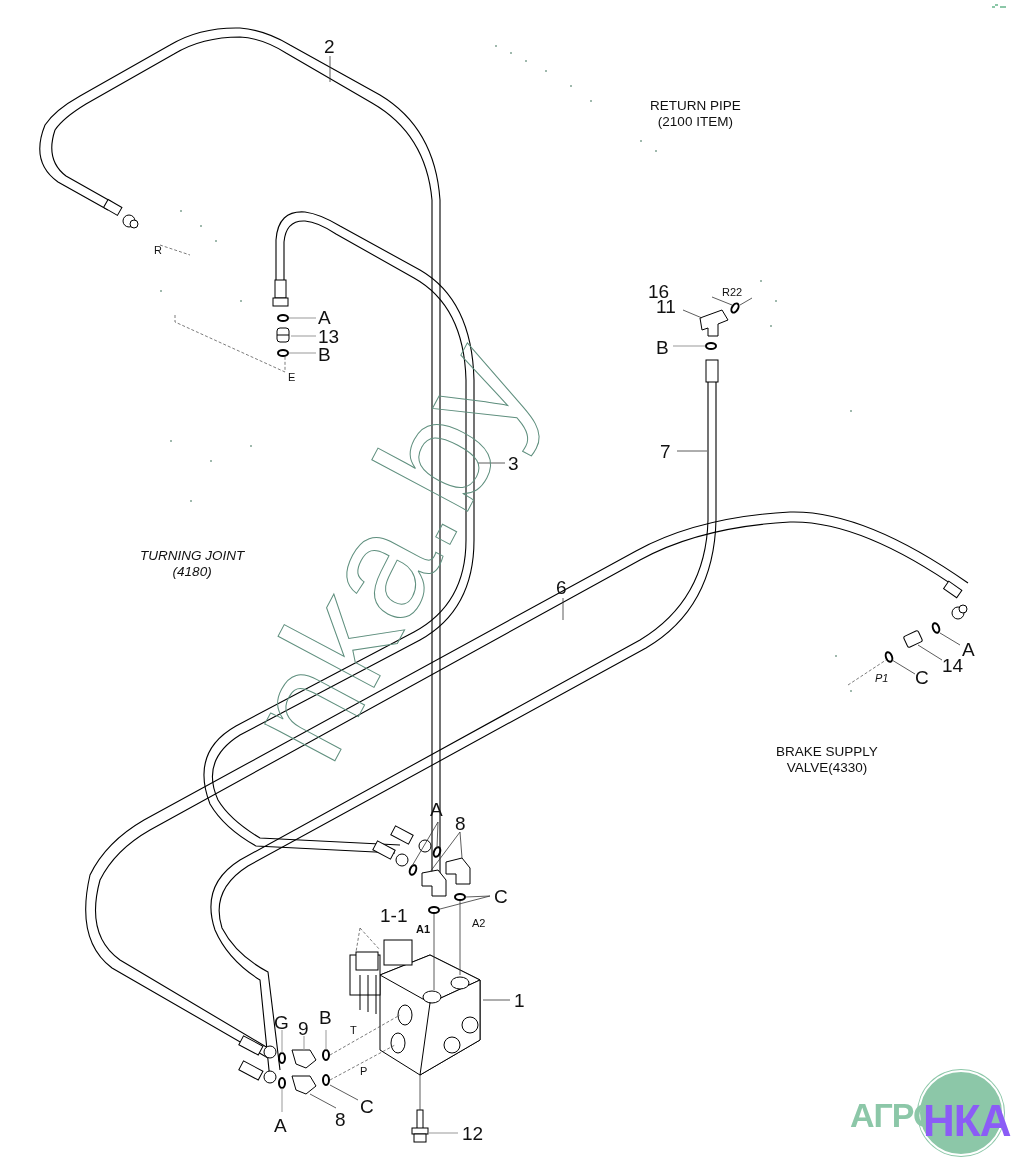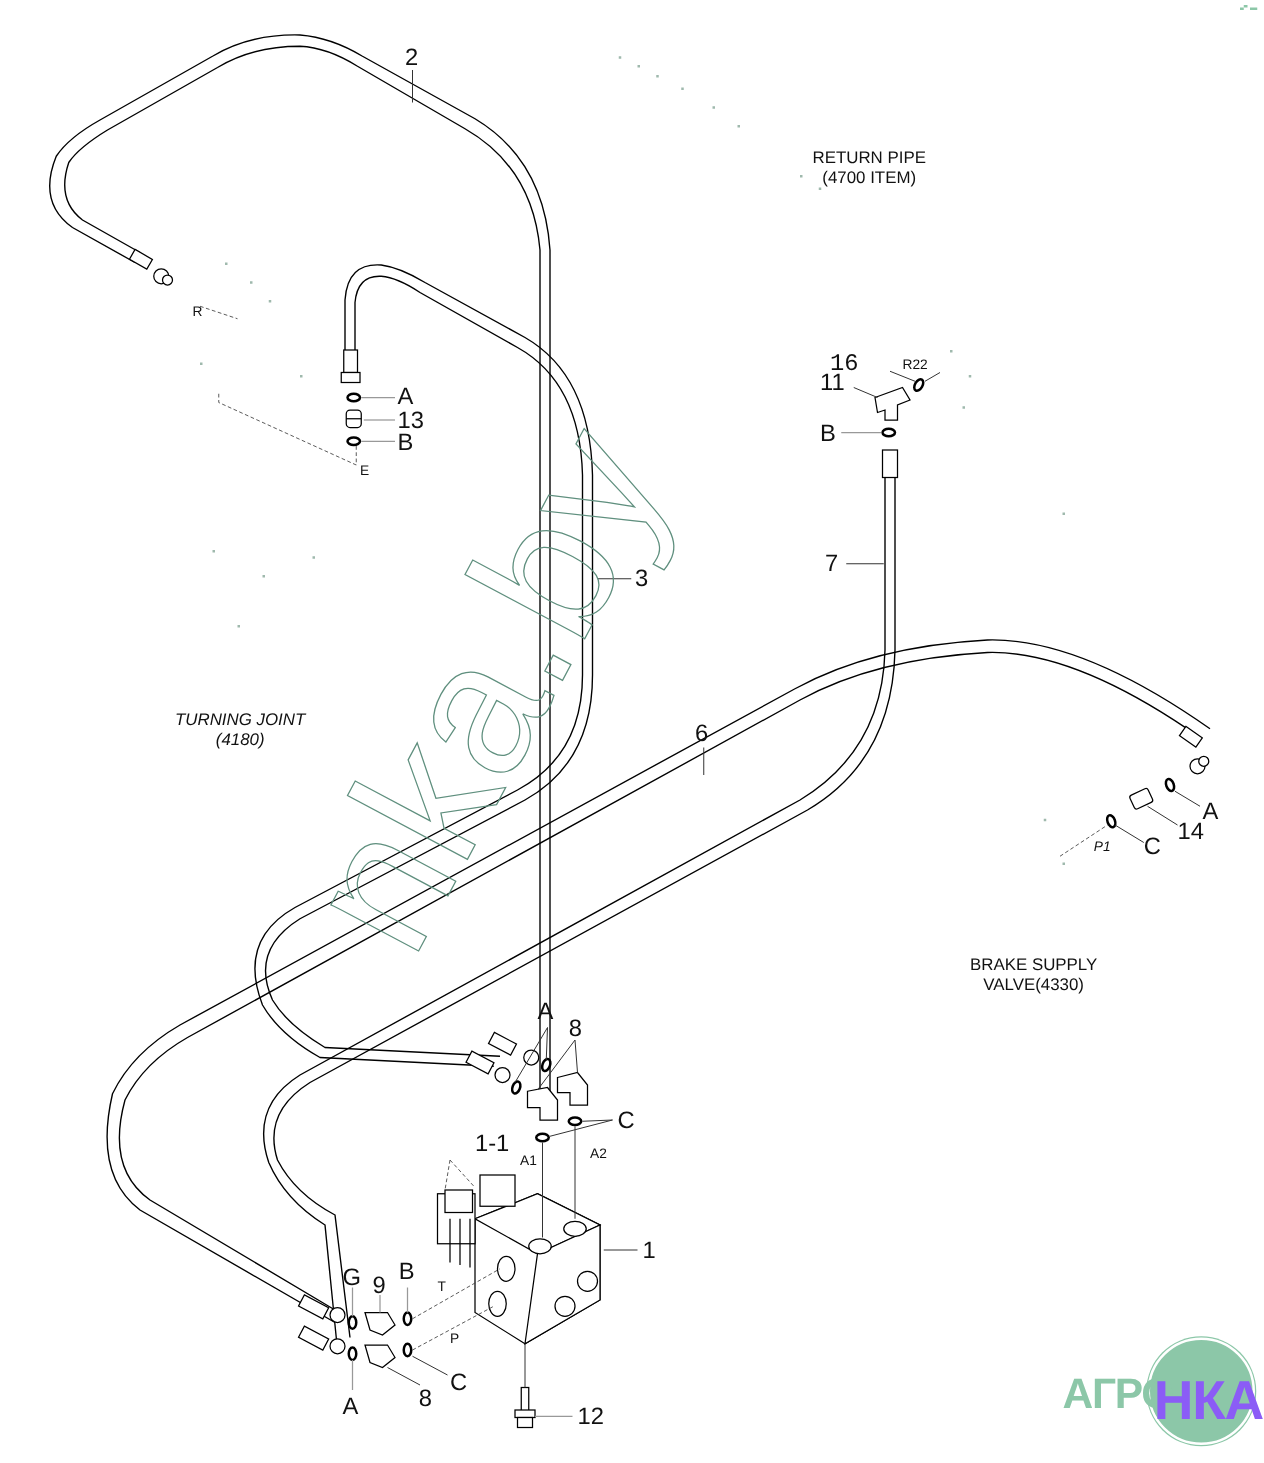--- a/index.html
+++ b/index.html
@@ -1,21 +1,21 @@
 <!DOCTYPE html>
 <html><head>
 <meta charset="utf-8">
 <style>
   html, body { margin: 0; padding: 0; background: #ffffff; }
   body { width: 1011px; height: 1170px; position: relative; overflow: hidden; font-family: "Liberation Sans", sans-serif; color: #111; }
   #diagram { position: absolute; left: 0; top: 0; width: 1011px; height: 1170px; }
   .lbl { position: absolute; color: #111; white-space: nowrap; line-height: 1; }
   .big { font-size: 19px; }
   .small { font-size: 11px; }
-  .note { font-size: 13.5px; text-align: center; line-height: 1.15; margin-top: 20px; }
+  .note { font-size: 13.5px; text-align: center; line-height: 1.15; }
   .hose { fill: none; stroke: #000; stroke-width: 1.1; }
   .leader { fill: none; stroke: #333; stroke-width: 0.8; }
   .leader-g { fill: none; stroke: #999; stroke-width: 1; }
   .dash { fill: none; stroke: #444; stroke-width: 0.7; stroke-dasharray: 3 2; }
   .part { fill: #fff; stroke: #000; stroke-width: 1; }
   .oring { fill: none; stroke: #000; stroke-width: 2; }
   .wm { fill: none; stroke: #5f8f7e; stroke-width: 1; font-family: "Liberation Sans", sans-serif; }
   .speck { fill: #9fb9ad; }
   #logo { position: absolute; left: 840px; top: 1068px; width: 160px; height: 90px; }
   .logo-text { position: absolute; top: 28px; left: 10px; font-size: 34px; font-weight: bold; color: #8cc7a8; letter-spacing: -1px; }
@@ -212,29 +212,29 @@
   </g>
 
   <g>
     <text class="wm" x="330" y="770" font-size="150" transform="rotate(-62 330 770)">nka.by</text>
   </g>
 </svg>
 
 <div class="lbl big" style="left:324px;top:37px;">2</div>
 <div class="lbl note" style="left:650px;top:98px;">
   <div>RETURN PIPE</div>
-  <div>(4700 ITEM)</div>
+  <div>(2100 ITEM)</div>
 </div>
 <div class="lbl small" style="left:154px;top:245px;">R</div>
 <div class="lbl big" style="left:318px;top:308px;">A</div>
 <div class="lbl big" style="left:318px;top:327px;">13</div>
 <div class="lbl big" style="left:318px;top:345px;">B</div>
 <div class="lbl small" style="left:288px;top:372px;">E</div>
 
-<div class="lbl big" style="left:664px;top:282px;font-family:Liberation Mono, monospace;">16</div>
+<div class="lbl big" style="left:648px;top:282px;">16</div>
 <div class="lbl small" style="left:722px;top:287px;text-align:center;">R22</div>
 <div class="lbl big" style="left:656px;top:297px;">11</div>
 <div class="lbl big" style="left:656px;top:338px;">B</div>
 <div class="lbl big" style="left:660px;top:442px;">7</div>
 
 <div class="lbl big" style="left:508px;top:454px;">3</div>
 <div class="lbl note" style="left:140px;top:548px;font-style:italic;">
   <div>TURNING JOINT</div>
   <div>(4180)</div>
 </div>
@@ -245,21 +245,21 @@
 <div class="lbl big" style="left:915px;top:668px;">C</div>
 <div class="lbl small" style="left:875px;top:673px;font-style:italic;">P1</div>
 <div class="lbl note" style="left:776px;top:744px;">
   <div>BRAKE SUPPLY</div>
   <div>VALVE(4330)</div>
 </div>
 
 <div class="lbl big" style="left:430px;top:800px;">A</div>
 <div class="lbl big" style="left:455px;top:814px;">8</div>
 <div class="lbl big" style="left:494px;top:887px;">C</div>
-<div class="lbl small" style="left:416px;top:924px;">A1</div>
+<div class="lbl small" style="left:416px;top:924px;font-weight:bold;">A1</div>
 <div class="lbl small" style="left:472px;top:918px;">A2</div>
 <div class="lbl big" style="left:342px;top:906px;margin-left:38px;">1-1</div>
 <div class="lbl big" style="left:514px;top:991px;">1</div>
 
 <div class="lbl big" style="left:274px;top:1013px;">G</div>
 <div class="lbl big" style="left:298px;top:1019px;">9</div>
 <div class="lbl big" style="left:319px;top:1008px;">B</div>
 <div class="lbl small" style="left:350px;top:1025px;">T</div>
 <div class="lbl small" style="left:360px;top:1066px;">P</div>
 <div class="lbl big" style="left:360px;top:1097px;">C</div>

